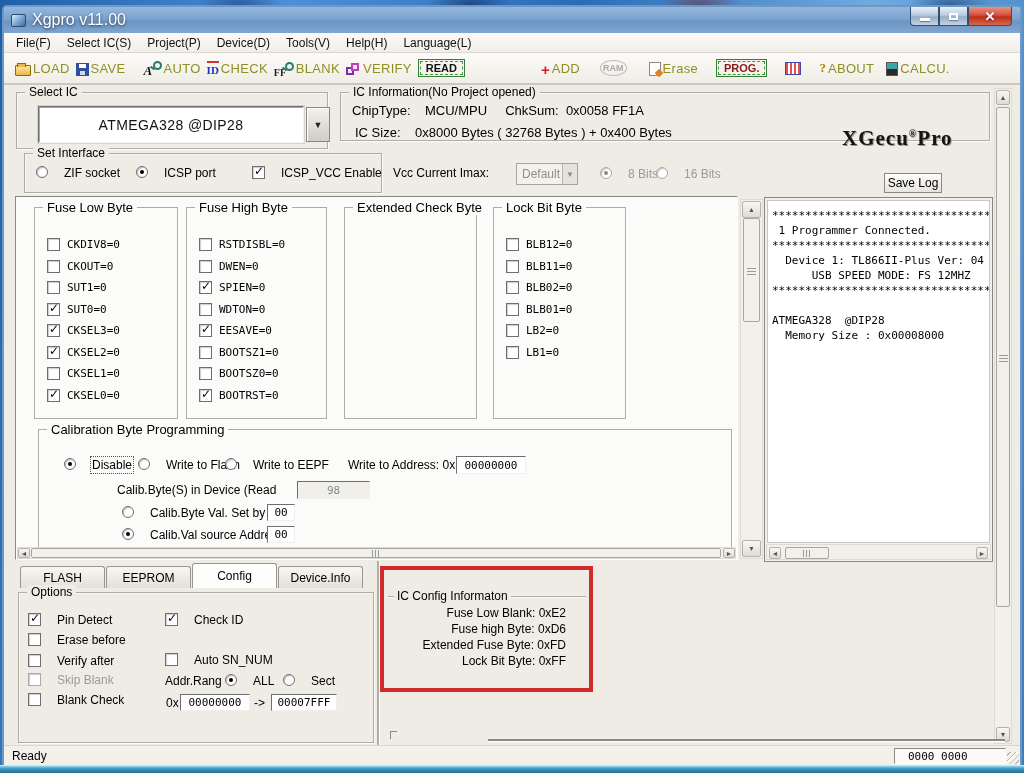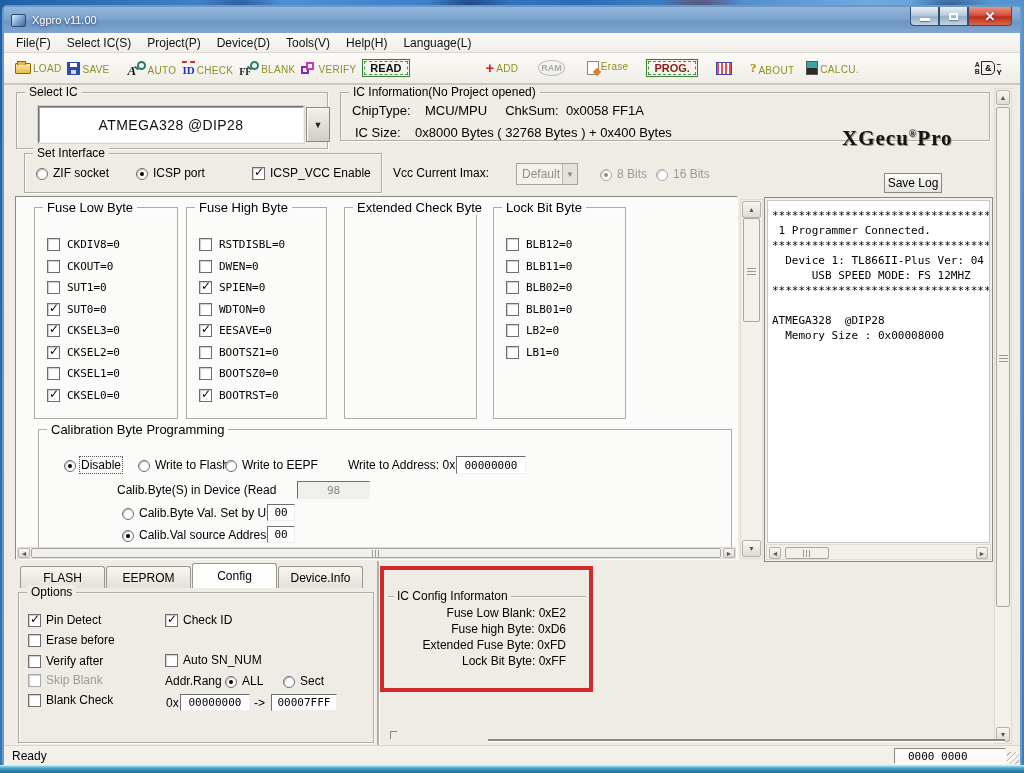--- a/index.html
+++ b/index.html
@@ -17,21 +17,21 @@
 
   
   #win { left:2px; top:5px; width:1020px; height:761px;
     border:2px solid #6f97c2; border-radius:5px 5px 0 0;
     box-shadow:inset 0 0 0 1px #a9c6e4; background:#efece6; }
   #titlebar { left:4px; top:7px; width:1016px; height:26px; border-radius:4px 4px 0 0;
     background:linear-gradient(180deg,#93b7dd 0%,#7ca4d0 45%,#6b95c4 55%,#7ea6cf 100%);
     display:flex; align-items:center; }
   #title-icon { width:15px; height:13px; margin:0 6px 0 7px;
     background:linear-gradient(135deg,#dceefc,#6f9bcd 60%,#44699a); border:1px solid #2c4a70; border-radius:2px; }
-  #title-text { color:#fff; font-size:11px; text-shadow:0 1px 3px rgba(0,0,30,.7); }
+  #title-text { color:#fff; font-size:16px; text-shadow:0 1px 3px rgba(0,0,30,.7); }
   #caption-btns { right:12px; top:7px; display:flex; height:19px; }
   .cap-btn { width:29px; height:19px; border:1px solid #30506f; border-top:none;
     background:linear-gradient(#e9f1f9 0%,#b9cbdf 45%,#96aec8 55%,#c3d4e6 100%);
     display:flex; align-items:center; justify-content:center; }
   .cap-btn:first-child { border-radius:0 0 0 4px; }
   #btn-close { width:44px; border-radius:0 0 4px 0;
     background:linear-gradient(#e89385 0%,#d4523c 45%,#b92f17 55%,#d9664e 100%);
     color:#fff; font-weight:bold; font-size:13px; text-shadow:0 1px 2px rgba(0,0,0,.5); }
   .glyph-min { width:10px; height:3px; background:#fff; box-shadow:0 1px 1px rgba(0,0,0,.4); margin-top:6px; }
   .glyph-max { width:9px; height:7px; border:2px solid #fff; box-shadow:0 1px 1px rgba(0,0,0,.3); }
@@ -39,21 +39,21 @@
   #menubar { left:4px; top:33px; width:1016px; height:20px;
     background:linear-gradient(#fbfaf7,#f0eee8); border-bottom:1px solid #d9d7cf;
     display:flex; align-items:center; padding-left:4px; }
   .menu-item { font-size:12px; color:#111; padding:2px 8px; cursor:default; }
 
   #toolbar { left:4px; top:53px; width:1016px; height:32px;
     background:linear-gradient(#fcfbf8,#efede6); border-bottom:2px solid #c9c7bf;
     display:flex; align-items:center; padding-left:8px; }
   .tsep { width:1px; height:22px; background:#b8b6ae; box-shadow:1px 0 0 #fff; margin:0 6px; }
   .titem { display:flex; align-items:flex-end; gap:2px; padding:2px 3px; cursor:default; }
-  .tlabel { font-size:10px; color:#8f8f25; letter-spacing:.3px; }
+  .tlabel { font-size:13px; color:#8f8f25; letter-spacing:.3px; }
   .ico-folder { width:16px; height:11px; background:linear-gradient(#ffe9a0,#e8b94a); border:1px solid #8a6a10; border-radius:1px; position:relative; }
   .ico-folder::before { content:""; position:absolute; top:-3px; left:1px; width:7px; height:3px; background:#e8b94a; border:1px solid #8a6a10; border-bottom:none; }
   .ico-save { width:13px; height:13px; background:#2f4f9e; position:relative; }
   .ico-save::before { content:""; position:absolute; top:1px; left:3px; width:7px; height:4px; background:#fff; }
   .ico-save::after { content:""; position:absolute; bottom:1px; left:4px; width:5px; height:4px; background:#cfd8ee; }
   .ico-auto { position:relative; width:18px; height:15px; }
   .ico-auto b { font:italic bold 13px "Liberation Serif",serif; color:#111; }
   .lens { position:absolute; width:9px; height:9px; border:2px solid #2a7a6a; border-radius:50%; right:0; top:0; background:rgba(220,245,240,.4); }
   .lens::after { content:""; position:absolute; width:5px; height:2px; background:#2a7a6a; left:-5px; bottom:-1px; transform:rotate(35deg); }
   .ico-id { font:bold 11px "Liberation Serif",serif; color:#2233bb; border-top:2px dashed #cc3333; padding-top:1px; }
@@ -99,21 +99,21 @@
   
   #gb-icinfo { left:340px; top:92px; width:650px; height:49px;text-align:center; }
   .inforow { position:absolute; font-size:13px; color:#000; white-space:nowrap; }
   #brand { left:842px; top:126px; font:bold 21px "Liberation Serif",serif; color:#141414;
     text-shadow:1px 1px 0 #9a9890; letter-spacing:1px; }
   #brand sup { font-size:10px; }
 
   
   #gb-iface { left:24px; top:153px; width:358px; height:40px; }
 
-  .ctl { position:absolute; display:flex; align-items:flex-end; gap:5px; font-size:12px; color:#000; white-space:nowrap; }
+  .ctl { position:absolute; display:flex; align-items:flex-start; gap:16px; font-size:12px; color:#000; white-space:nowrap; }
   .rb { width:12px; height:12px; border-radius:50%; background:#fff; border:1px solid #6e6e6e;
     box-shadow:inset 1px 1px 1px rgba(0,0,0,.25); position:relative; flex:none; }
   .selected .rb::after { content:""; position:absolute; left:3px; top:3px; width:4px; height:4px; border-radius:50%; background:#000; }
   .cb { width:13px; height:13px; background:#fff; border:1px solid #6e6e6e;
     box-shadow:inset 1px 1px 1px rgba(0,0,0,.2); position:relative; flex:none; }
   .checked .cb::after { content:"✓"; position:absolute; left:1px; top:-3px; font:bold 12px "DejaVu Sans",sans-serif; color:#000; }
   .disabled { color:#9a9a9a; }
   .disabled .rb, .disabled .cb { border-color:#aaa; }
   .disabled.selected .rb::after { background:#8a8a8a; }
   .focusbox { outline:1px dotted #555; outline-offset:1px; }

